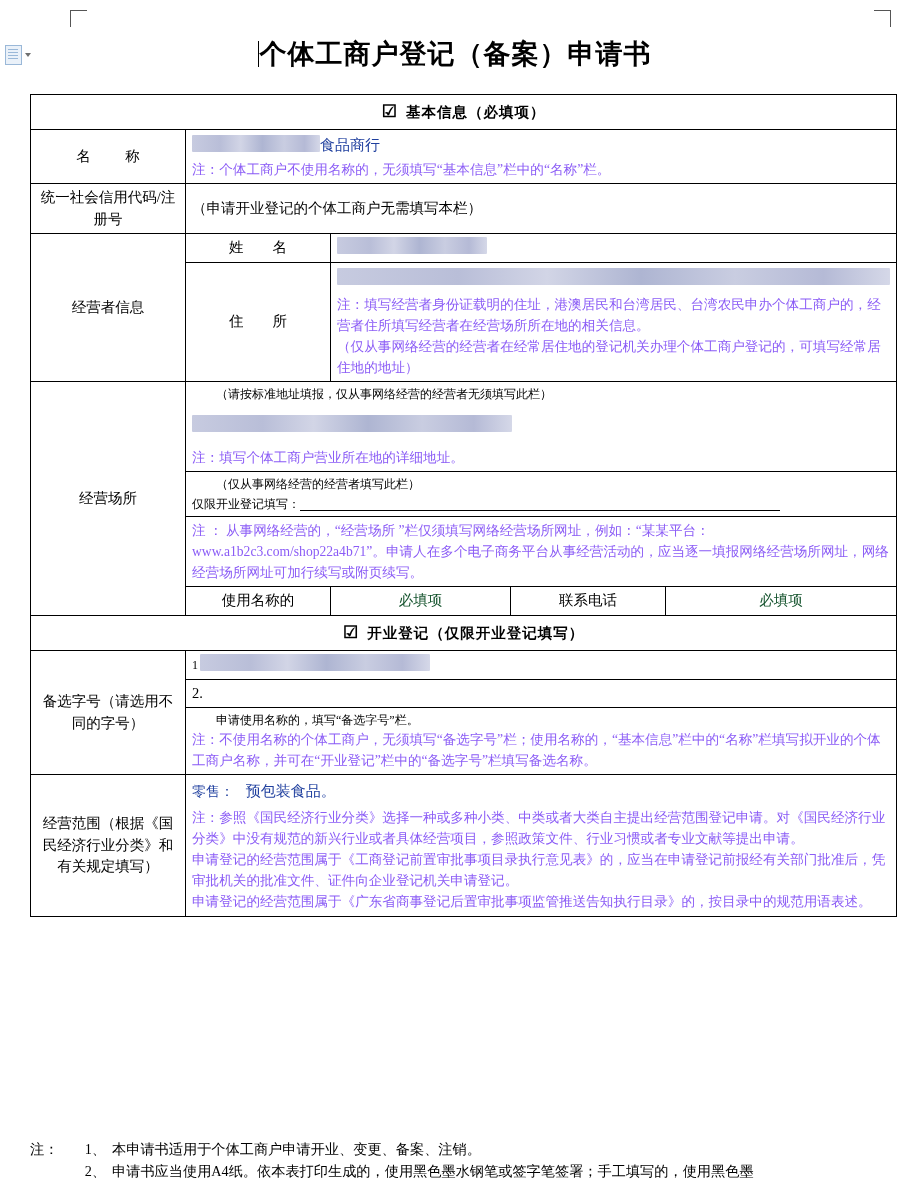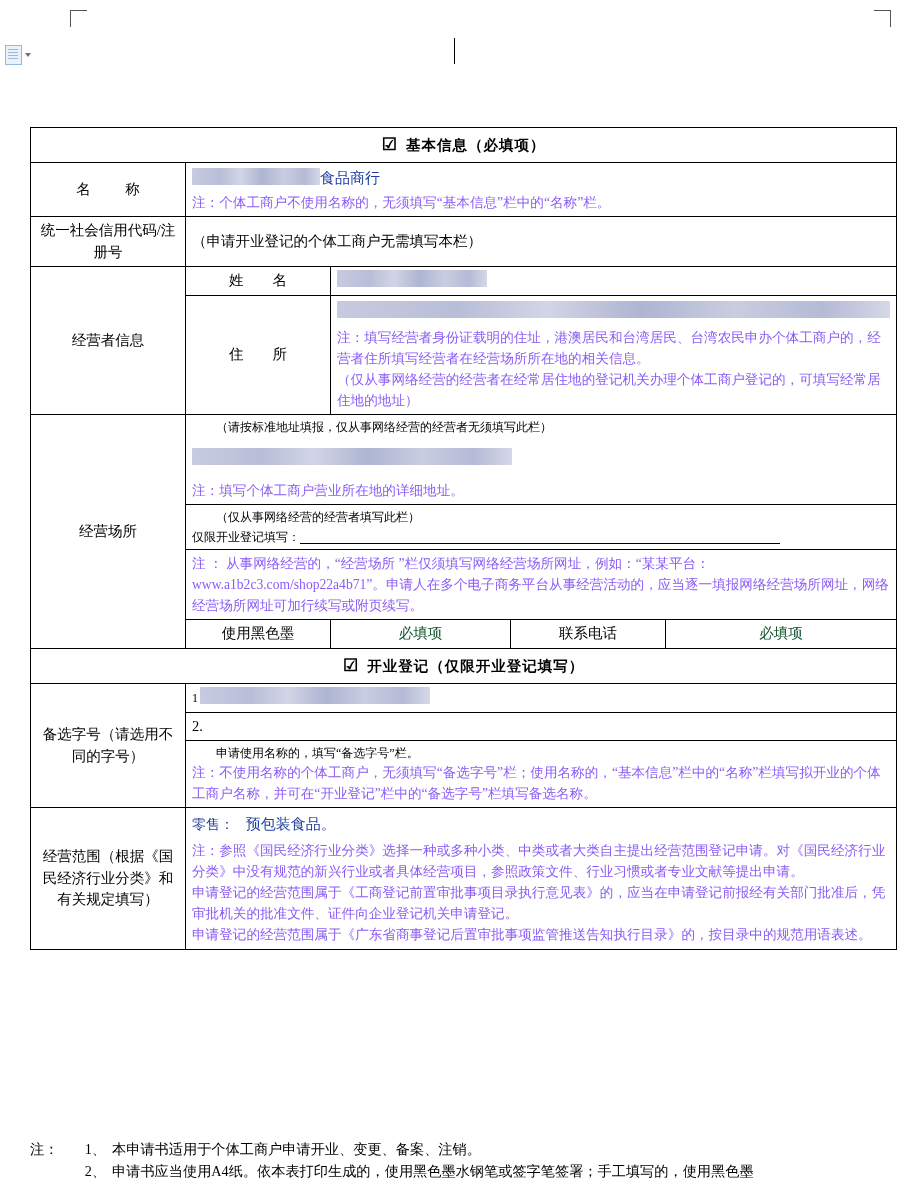--- a/index.html
+++ b/index.html
@@ -77,21 +77,20 @@
     margin-right: 1px;
   }
 
   table.form {
     position: absolute;
     top: 94px;
     left: 30px;
     width: 866px;
     border-collapse: collapse;
     table-layout: fixed;
-    margin-top: 33px;
   }
   table.form td {
     border: 1px solid #000;
     padding: 3px 6px;
     font-size: 14.5px;
     line-height: 1.5;
     vertical-align: middle;
   }
   .section-head {
     text-align: center;
@@ -145,21 +144,21 @@
 
 <div class="crop-mark crop-tl"></div>
 <div class="crop-mark crop-tr"></div>
 
 <div class="doc-icon">
   <div class="sheet"></div>
   <div class="caret"></div>
 </div>
 
 <div class="page-title">
-  <span class="caret-bar"></span>
+  <span class="caret-bar"></span><span>个体工商户登记（备案）申请书</span>
 </div>
 
 <table class="form">
   <colgroup>
     <col style="width:155px">
     <col style="width:145px">
     <col style="width:180px">
     <col style="width:155px">
     <col style="width:231px">
   </colgroup>
@@ -224,21 +223,21 @@
       </div>
     </td>
   </tr>
   <tr>
     <td colspan="4">
       <div class="note">注 ： 从事网络经营的，“经营场所 ”栏仅须填写网络经营场所网址，例如：“某某平台：www.a1b2c3.com/shop22a4b71”。申请人在多个电子商务平台从事经营活动的，应当逐一填报网络经营场所网址，网络经营场所网址可加行续写或附页续写。</div>
     </td>
   </tr>
 
   <tr>
-    <td class="lbl">使用黑色墨</td>
+    <td class="lbl">使用名称的</td>
     <td class="required">必填项</td>
     <td class="lbl">联系电话</td>
     <td class="required">必填项</td>
   </tr>
 
   <tr>
     <td colspan="5" class="section-head">
       <span class="checkbox-glyph">☑</span><span>开业登记（仅限开业登记填写）</span>
     </td>
   </tr>

